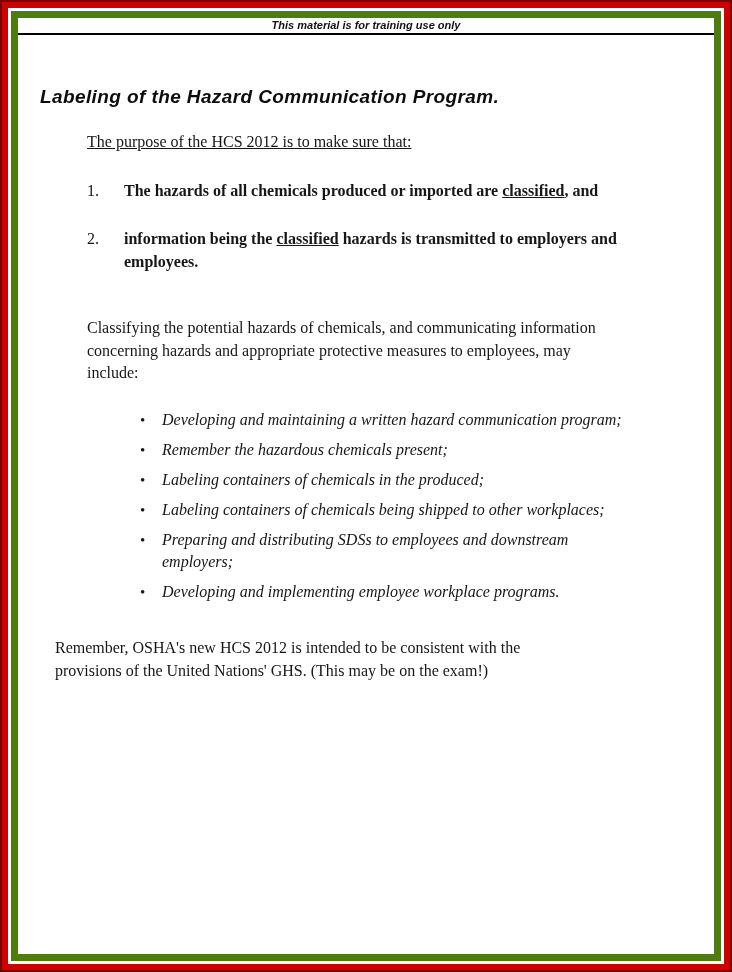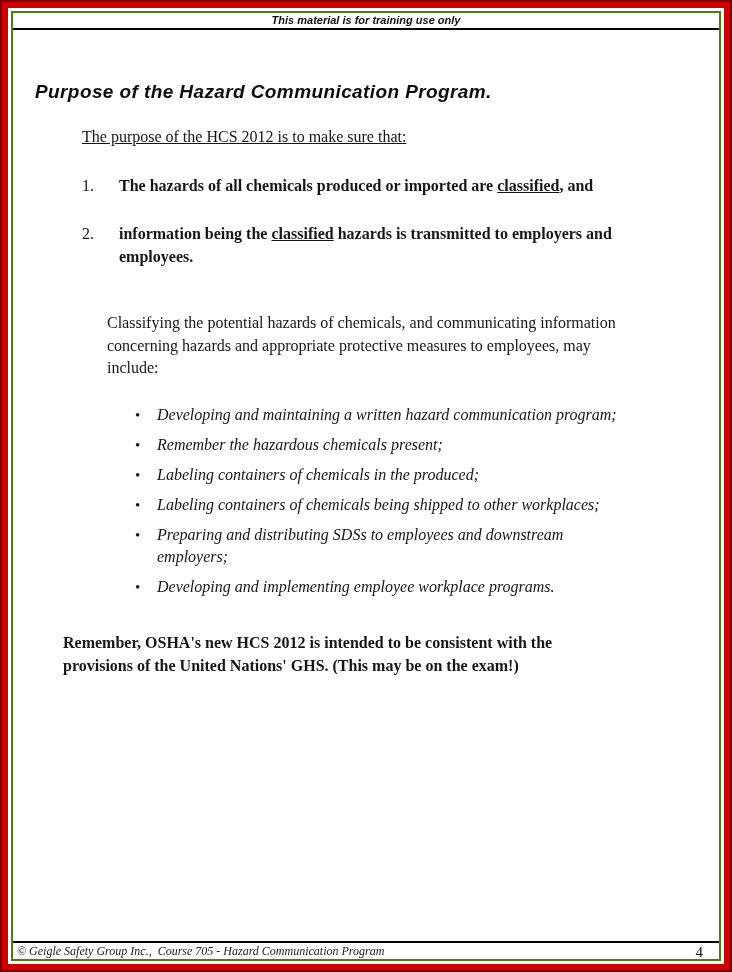--- a/index.html
+++ b/index.html
@@ -12,21 +12,21 @@
   }
   .sheet {
     box-sizing:border-box;
     width:100%; height:100%;
     background:#ffffff;
     padding:3px;
   }
   .frame {
     box-sizing:border-box;
     width:100%; height:100%;
-    border:2px solid #4d7c0f;
+    border:7px solid #4d7c0f;
     background:#ffffff;
     display:flex; flex-direction:column;
     overflow:hidden;
   }
   .header-strip {
     border-bottom:2px solid #000000;
     height:15px; line-height:14px;
     text-align:center;
     font-family:"Liberation Sans", sans-serif;
     font-style:italic; font-weight:bold;
@@ -48,26 +48,26 @@
     font-size:19px; line-height:24px;
     letter-spacing:0.4px;
     color:#0d0d0d;
   }
   .intro { margin:22px 20px 0 69px;text-decoration:underline; }
   .num-list { margin:0 18px 0 69px; }
   .num-item { display:flex; margin-top:26px; }
   .num-col { width:37px; flex:none; }
   .num-text { flex:1; white-space:pre-line;font-weight:bold; }
   .ul-word { text-decoration:underline; }
-  .main-para { margin:44px 20px 0 94px; white-space:pre-line; }
+  .main-para { margin:44px 20px 0 69px; white-space:pre-line; }
   .bullet-list { margin:24px 16px 0 122px; }
   .bullet-item { display:flex; margin-bottom:7.5px; }
   .bullet-marker { width:22px; flex:none; font-size:15px; }
   .bullet-text { flex:1; white-space:pre-line;font-style:italic; }
-  .closing { margin:26px 20px 0 50px; white-space:pre-line;font-weight:bold; }
+  .closing { margin:26px 20px 0 37px; white-space:pre-line; }
   .footer {
     margin-top:auto;
     flex:none;
     border-top:2px solid #000000;
     height:18px;
     box-sizing:border-box;
     display:flex; justify-content:space-between; align-items:flex-start;
     padding:1px 16px 0 4px;
   }
   .copyright {
@@ -87,21 +87,21 @@
 <body>
 
 <div class="page">
   <div class="sheet">
     <div class="frame">
 
       <div class="header-strip">This material is for training use only</div>
 
       <div class="content">
 
-        <div class="slide-title">Purpose of the Hazard Communication Program.</div>
+        <div class="slide-title">Labeling of the Hazard Communication Program.</div>
 
         <div class="intro">The purpose of the HCS 2012 is to make sure that:</div>
 
         <div class="num-list">
           <div class="num-item">
             <span class="num-col">1.</span>
             <span class="num-text"><span>The hazards of all chemicals produced or imported are </span><span class="ul-word">classified</span><span>, and</span></span>
           </div>
           <div class="num-item">
             <span class="num-col">2.</span>
@@ -138,21 +138,17 @@
           </div>
           <div class="bullet-item">
             <span class="bullet-marker">•</span>
             <span class="bullet-text">Developing and implementing employee workplace programs.</span>
           </div>
         </div>
 
         <div class="closing">Remember, OSHA's new HCS 2012 is intended to be consistent with the
 provisions of the United Nations' GHS. (This may be on the exam!)</div>
 
-        <div class="footer">
-          <span class="copyright">© Geigle Safety Group Inc.,  Course 705 - Hazard Communication Program</span>
-          <span class="page-num">4</span>
-        </div>
 
       </div>
     </div>
   </div>
 </div>
 
 </body></html>

